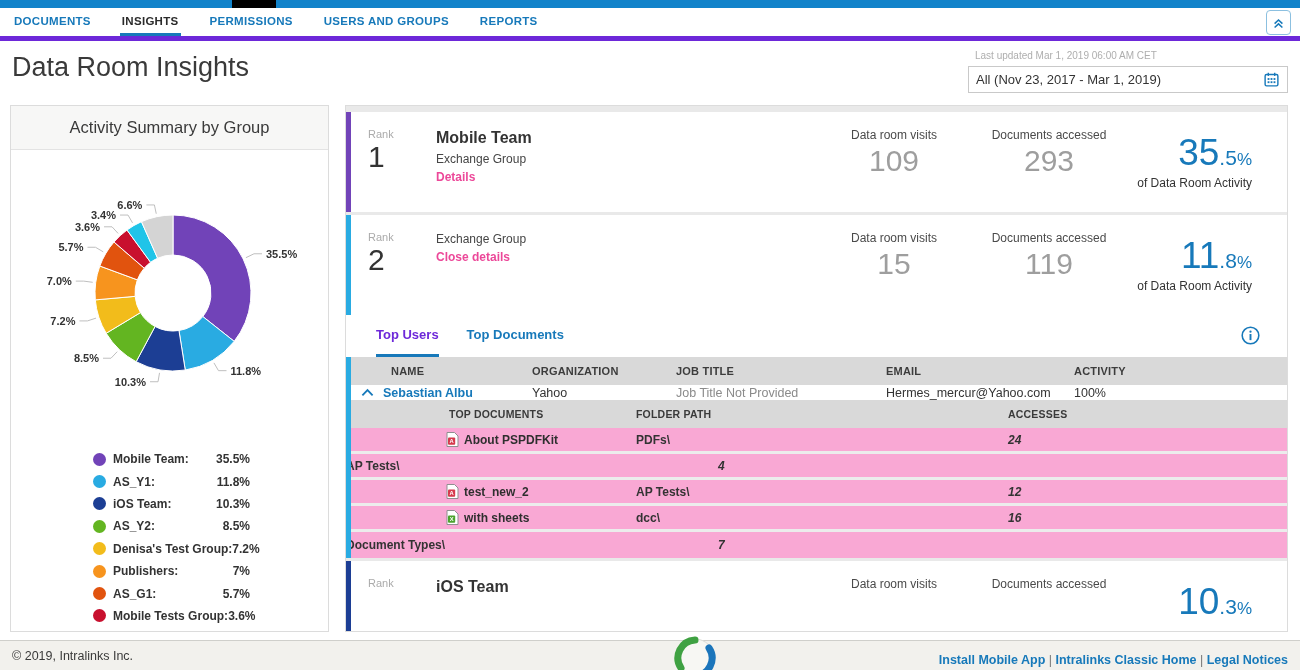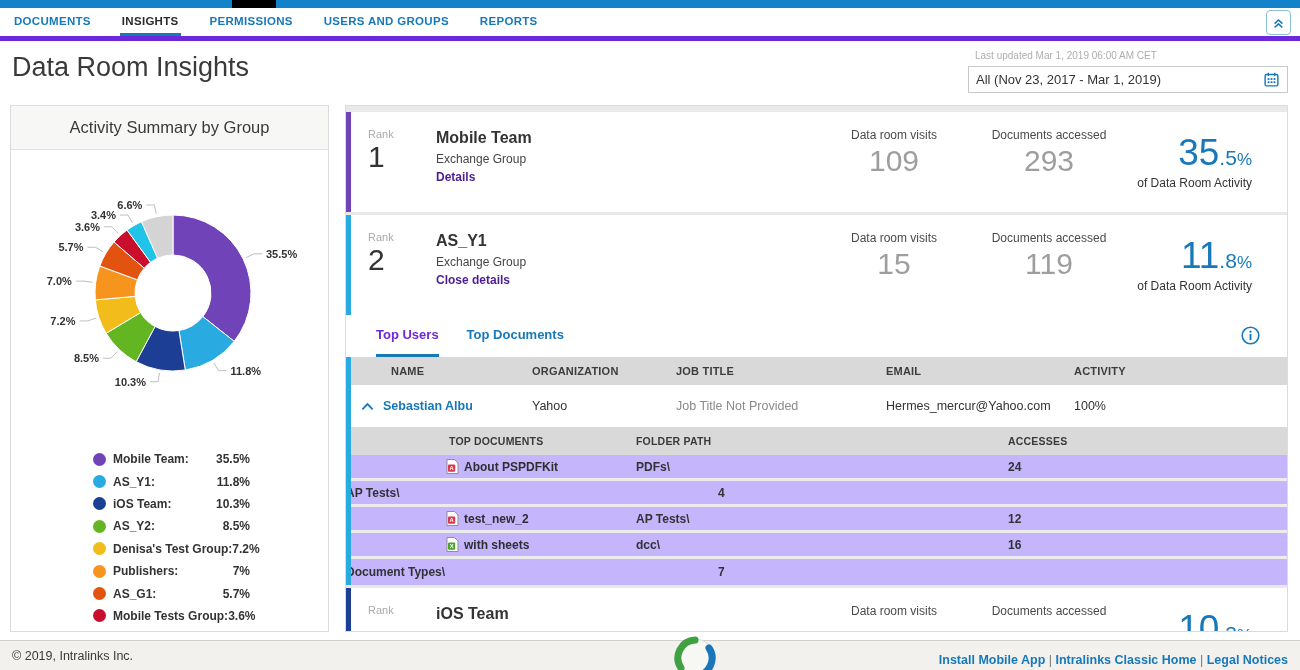--- a/index.html
+++ b/index.html
@@ -44,21 +44,21 @@
   .rank-card { position: relative; background: #fff; margin-bottom: 3px; }
   .rank-card.first { margin-top: 6px; }
   .strip { position: absolute; left: 0; top: 0; bottom: 0; width: 5px; }
   .rank-top { display: flex; height: 100px; padding-top: 16px; }
   .rank-col { width: 90px; padding-left: 22px; flex: none; }
   .rank-label { font-size: 11px; color: #ABABAB; }
   .rank-num { font-size: 30px; color: #333; line-height: 1.15; }
   .name-col { flex: 1; padding-top: 1px; }
   .group-name { font-size: 16px; font-weight: 700; color: #333; margin: 0 0 5px; }
   .group-type { font-size: 12px; color: #454545; margin-bottom: 4px; }
-  .group-link { font-size: 12px; color: #4c1d95; font-weight: 600; cursor: pointer; }
+  .group-link { font-size: 12px; color: #ec4899; font-weight: 600; cursor: pointer; }
   .stat-col { width: 120px; flex: none; text-align: center; }
   .stat-col.docs { width: 130px; margin-left: 30px; }
   .stat-label { font-size: 12px; color: #4A4A4A; line-height: 1.25; }
   .stat-value { font-size: 30px; color: #9E9E9E; margin-top: 1px; }
   .pct-col { width: 173px; flex: none; text-align: right; padding-right: 35px; padding-top: 6px; }
   .pct-big { color: #1779BA; font-size: 37px; line-height: 1; white-space: nowrap; }
   .pct-frac { font-size: 21px; }
   .pct-unit { font-size: 17px; }
   .pct-caption { font-size: 12px; color: #333; margin-top: 5px; }
   
@@ -66,34 +66,34 @@
   .tab { font-size: 13px; font-weight: 700; margin-right: 28px; display: flex; align-items: center;
     border-bottom: 3px solid transparent; cursor: pointer; }
   .tab.active { color: #6d28d9; border-bottom-color: #1779BA; }
   .tab.inactive { color: #1779BA; }
   .info-btn { position: absolute; right: 26px; top: 10px; cursor: pointer; }
   
   .users-head { display: flex; background: #D9D9D9; height: 28px; align-items: center;
     font-size: 11px; font-weight: 700; color: #3C3C3C; letter-spacing: .2px; }
   .uc1 { width: 186px; padding-left: 45px; } .uc2 { width: 144px; } .uc3 { width: 210px; }
   .uc4 { width: 188px; } .uc5 { flex: 1; }
-  .user-row { display: flex; height: 42px; align-items: center; background: #fff; font-size: 12.5px; }
+  .user-row { display: flex; height: 15px; align-items: center; background: #fff; font-size: 12.5px; }
   .user-row .uc1 { padding-left: 15px; display: flex; align-items: center; }
   .user-name { color: #1779BA; font-weight: 600; margin-left: 9px; cursor: pointer; }
   .job-muted { color: #8A8A8A; }
   .docs-head { display: flex; background: #D9D9D9; height: 28px; align-items: center;
     font-size: 10.5px; font-weight: 700; color: #3A3A3A; letter-spacing: .2px; }
   .dc1 { width: 290px; padding-left: 103px; } .dc2 { width: 372px; } .dc3 { flex: 1; }
-  .doc-row { display: flex; height: 26px; align-items: center; background: #c4b5fd;
+  .doc-row { display: flex; height: 26px; align-items: center; background: #f9a8d4;
     font-size: 12px; border-bottom: 3px solid #ECECEC; }
   .doc-row:last-child { border-bottom: none; }
   .doc-row .dc1 { padding-left: 100px; display: flex; align-items: center; font-weight: 600; color: #2F2F2F; }
   .doc-row .dc1 svg { margin-right: 5px; flex: none; }
   .doc-row .dc2 { color: #333; font-weight: 600; }
-  .doc-row .dc3 { font-weight: 600; }
+  .doc-row .dc3 { font-weight: 600; font-style: italic; }
   .rank-card.partial { height: 120px; }
   
   .footer { position: absolute; left: 0; right: 0; top: 640px; height: 30px; background: #F2F1ED;
     border-top: 1px solid #CFCFCB; display: flex; align-items: center; justify-content: space-between;
     padding: 0 12px; font-size: 12.5px; color: #3A3A3A; z-index: 5; }
   .footer-links { color: #1779BA; font-weight: 600; margin-top: 8px; }
   .footer-links .lnk { cursor: pointer; }
   .footer-links .sep { color: #777; font-weight: 400; }
   .logo { position: absolute; left: 672px; top: 635px; z-index: 6; }
 </style>
@@ -253,21 +253,20 @@
   </div>
 
   <div class="rank-card">
     <div class="strip" id="strip-1" style="background: rgb(41, 171, 226);"></div>
     <div class="rank-top">
       <div class="rank-col">
         <div class="rank-label">Rank</div>
         <div class="rank-num">2</div>
       </div>
       <div class="name-col">
-        <div class="group-name">AS_Y1</div>
         <div class="group-type">Exchange Group</div>
         <div class="group-link">Close details</div>
       </div>
       <div class="stat-col">
         <div class="stat-label">Data room visits</div>
         <div class="stat-value">15</div>
       </div>
       <div class="stat-col docs">
         <div class="stat-label">Documents accessed</div>
         <div class="stat-value">119</div>

